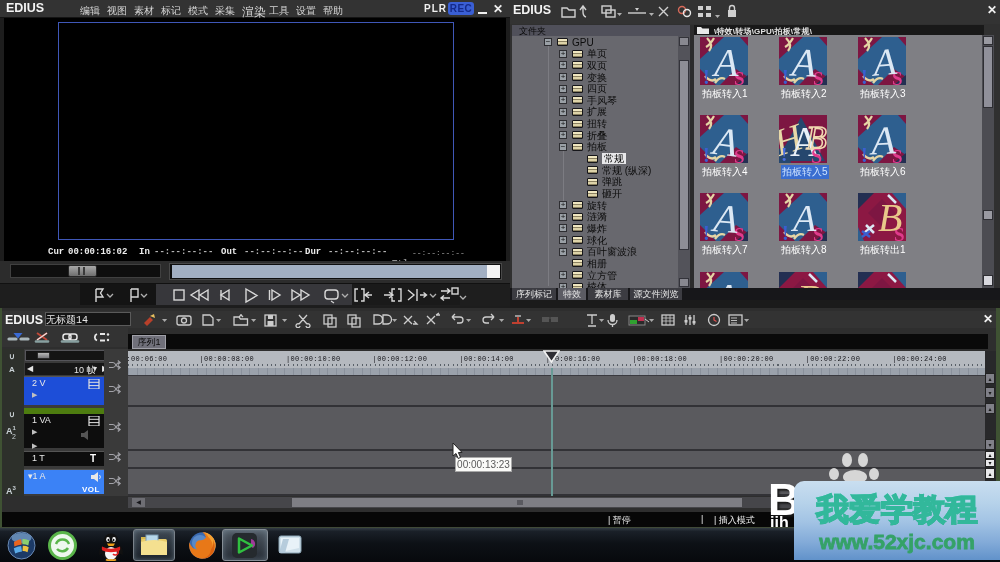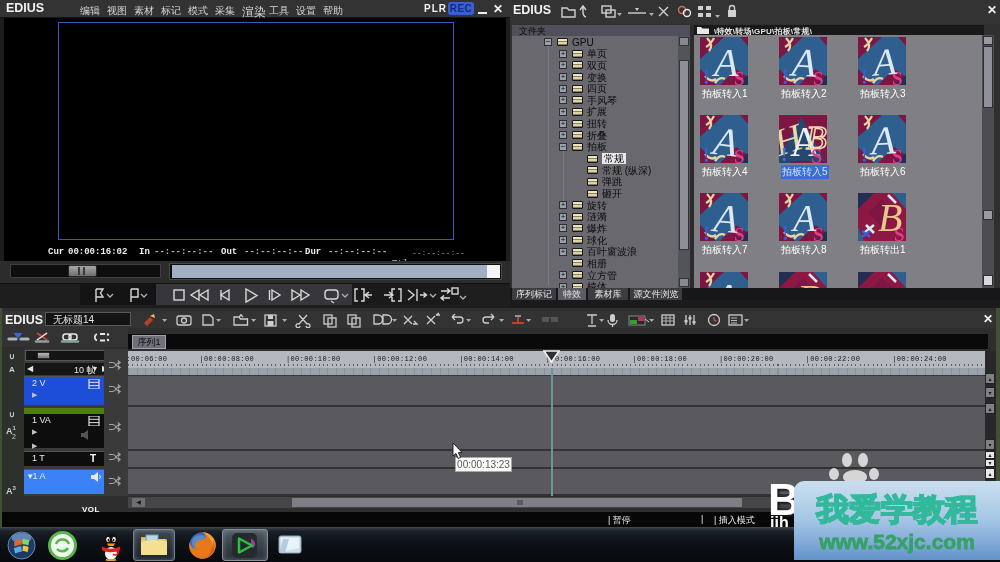--- a/index.html
+++ b/index.html
@@ -290,21 +290,21 @@
       <div class="abs" style="left:48px;top:0px;width:28px;height:12px;background:#5c5c64;color:#e8e8e8;font-size:9px;text-align:center;line-height:12px;">特效</div>
       <div class="abs" style="left:78px;top:0px;width:40px;height:12px;background:#3c3c42;color:#e8e8e8;font-size:9px;text-align:center;line-height:12px;">素材库</div>
       <div class="abs" style="left:120px;top:0px;width:52px;height:12px;background:#3c3c42;color:#e8e8e8;font-size:9px;text-align:center;line-height:12px;">源文件浏览</div>
     </div>
   </div>
 <div class="abs" style="left:0;top:308px;width:1000px;height:219px;background:#2e2e2e;">
     <div class="abs" style="left:0;top:0;width:2px;height:219px;background:#3f5233;"></div>
     <div class="abs" style="left:996px;top:0;width:4px;height:219px;background:#3f5233;"></div>
     <div class="abs" style="left:2px;top:3px;width:994px;height:17px;background:#333333;">
       <span class="abs" style="left:3px;top:2px;color:#f4f4f4;font-weight:bold;font-size:12.5px;letter-spacing:0px;">EDIUS</span>
-      <div class="abs" style="left:43px;top:1px;width:86px;height:14px;background:#141414;border:1px solid #5a5a5a;color:#e8e8e8;font-size:10px;line-height:13px;"><span style="margin-left:7px;">无标题14</span></div>
+      <div class="abs" style="left:43px;top:1px;width:86px;height:14px;background:#141414;border:1px solid #5a5a5a;color:#e8e8e8;font-size:10px;line-height:13px;"><span style="margin-left:0;font-family:Liberation Mono, monospace;">无标题14</span></div>
       <span class="abs" style="left:981px;top:1px;color:#f0f0f0;font-weight:bold;font-size:12px;">✕</span>
       <svg class="abs" style="left:0;top:0;" width="994" height="17" viewBox="0 0 994 17">
         <path d="M142 12 l6 -6 3 3 -6 6 z" fill="#b8402a"></path>
         <path d="M148 5 l4 -2 1 4" fill="#e8c060"></path>
         <path d="M160 8 l2.6 3 2.6 -3" fill="#a8a8a8"></path>
         <rect x="175" y="5" width="14" height="9" rx="2" stroke="#cdcdcd" fill="none" stroke-width="1.3"></rect>
         <circle cx="182" cy="9.5" r="2.5" stroke="#cdcdcd" fill="none" stroke-width="1.3"></circle>
         <path d="M201 4 h7 l3 3 v7 h-10 z" stroke="#cdcdcd" fill="none" stroke-width="1.3"></path>
         <path d="M214 8 l2.6 3 2.6 -3" fill="#a8a8a8"></path>
         <path d="M232 6 h5 l1.5 2 h7 v6 h-13.5 z M239 4 v-1 m0 1 l-2 2 m2 -2 l2 2" stroke="#cdcdcd" fill="none" stroke-width="1.3"></path>
@@ -425,21 +425,21 @@
     </div>
     <svg class="abs" style="left:108px;top:144.2px;" width="14" height="10" viewBox="0 0 14 10">
       <path d="M1 2.5 h4 c3 0 3 5 6 5 h1 m-2.2 -2 l2.4 2 -2.4 2 M1 7.5 h4 c3 0 3 -5 6 -5 h1 m-2.2 -2 l2.4 2 -2.4 2" stroke="#a2a2a8" fill="none" stroke-width="1.1"></path>
     </svg>
     <div class="abs" style="left:24px;top:161.0px;width:80px;height:25.0px;background:#3b82f6;border-top:1px solid #555;">
       <span class="abs" style="left:4px;top:1px;color:#e8e8e8;font-size:9px;">▾1 A</span>
       <svg class="abs" style="left:66px;top:2px;" width="11" height="10" viewBox="0 0 11 10">
         <path d="M1 3 h3 l4 -3 v10 l-4 -3 h-3 z" fill="#e8e8e8"></path>
         <path d="M9.5 3 a3 3 0 0 1 0 4" stroke="#e8e8e8" fill="none"></path>
       </svg>
-      <span class="abs" style="left:58px;top:15px;color:#fff;font-weight:bold;font-size:8px;letter-spacing:0.5px;margin-top:20px;">VOL</span>
+      <span class="abs" style="left:58px;top:15px;color:#fff;font-weight:bold;font-size:8px;letter-spacing:0.5px;">VOL</span>
     </div>
     <svg class="abs" style="left:108px;top:167.5px;" width="14" height="10" viewBox="0 0 14 10">
       <path d="M1 2.5 h4 c3 0 3 5 6 5 h1 m-2.2 -2 l2.4 2 -2.4 2 M1 7.5 h4 c3 0 3 -5 6 -5 h1 m-2.2 -2 l2.4 2 -2.4 2" stroke="#a2a2a8" fill="none" stroke-width="1.1"></path>
     </svg>
   </div>
 <div class="abs" style="left:128px;top:349px;width:860px;height:147px;overflow:hidden;">
     <div class="abs" style="left:0;top:2px;width:857px;height:17px;background:#b5b9bf;"></div>
     <div class="abs" style="left:0;top:15px;width:857px;height:2px;background-image:repeating-linear-gradient(90deg,#596068 0 1px,transparent 1px 4.33px);"></div>
     <div class="abs" style="left:0;top:19px;width:857px;height:7px;background:#9ba2ac;background-image:repeating-linear-gradient(90deg,#8a919c 0 1px,transparent 1px 8.66px);"></div>
     <div class="abs mono" style="left:-15.2px;top:6px;font-size:7px;letter-spacing:0.35px;color:#15151a;white-space:nowrap;">|00:00:06:00</div>

